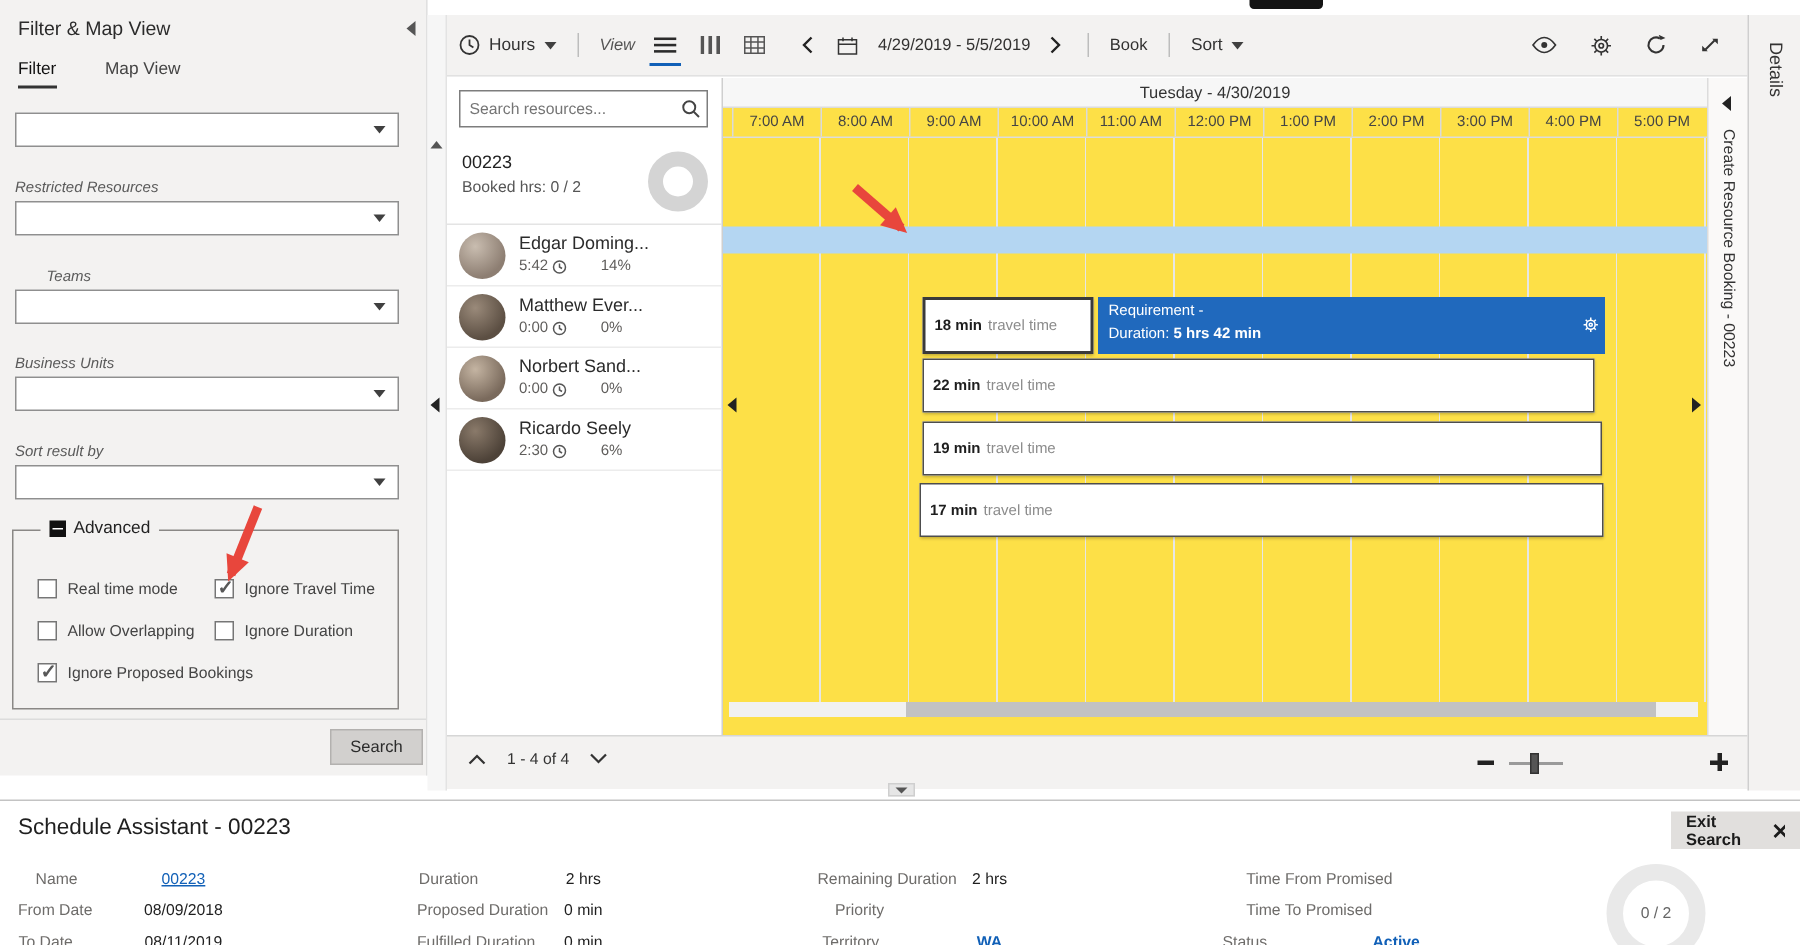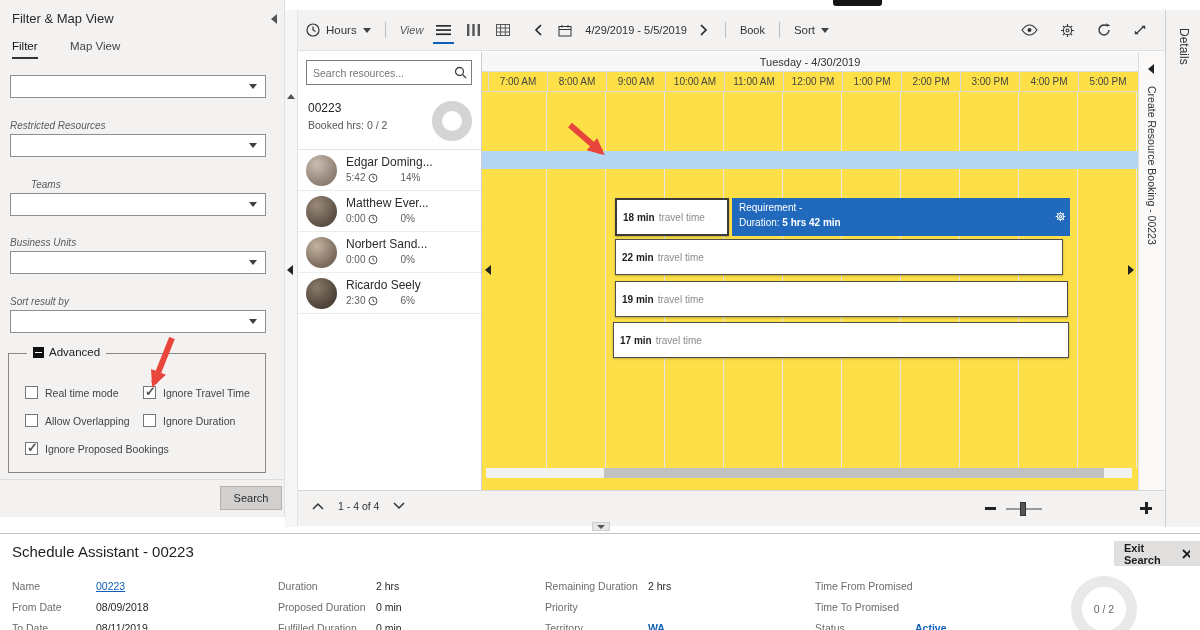--- a/index.html
+++ b/index.html
@@ -89,21 +89,21 @@
   
   .create-tab { left:1138px; top:52px; width:27px; height:438px; background:#faf9f8; border-left:1px solid #dcdcdc; }
   .vtext { writing-mode:vertical-rl; font-size:11px; color:#333; white-space:nowrap; }
   .details-rail { left:1165px; top:10px; width:35px; height:517px; background:#f3f2f1; border-left:1px solid #cfcfcf; }
 
   
   .bottom-panel { left:0; top:533px; width:1200px; height:97px; background:#fff; border-top:1px solid #c3c3c3; }
   .bp-title { position:absolute; left:12px; top:9px; font-size:15px; color:#1f1f1f;text-align:right; }
   .exit-btn { position:absolute; left:1114px; top:7px; height:25px; padding:0 10px; background:#e1dfdd; display:flex; align-items:center; gap:8px; font-size:11px; font-weight:bold; color:#1b1b1b; }
   .bp-col { position:absolute; top:41px; }
-  .bp-row { display:flex; height:21px; align-items:center; }
+  .bp-row { display:flex; height:21px; align-items:center;justify-content:center; }
   .bp-label { font-size:10.5px; color:#6e6c6a; flex:none; }
   .bp-value { font-size:10.5px; color:#1f1f1f; }
   .link { color:var(--link_blue,#1160b7); text-decoration:underline; }
   .link.bold { font-weight:bold; }
   .donut-lg { position:absolute; left:1071px; top:42px; width:66px; height:66px; border-radius:50%; border:11px solid #e9e9e9; display:flex; align-items:center; justify-content:center; font-size:10.5px; color:#666; }
 
   .black-frag { left:833px; top:0; width:49px; height:6px; background:#141414; border-radius:0 0 3px 3px; }
   svg { display:block; }
 </style>
 </head>

